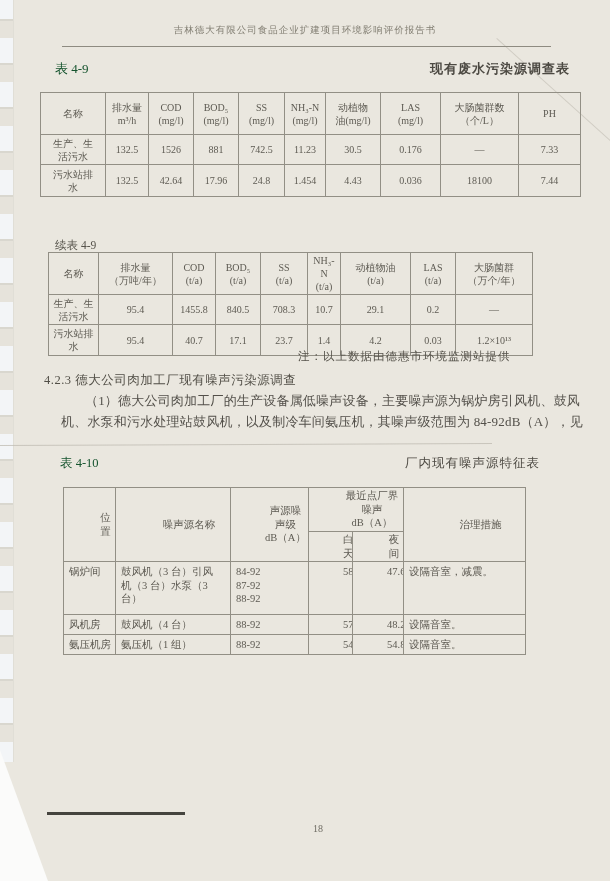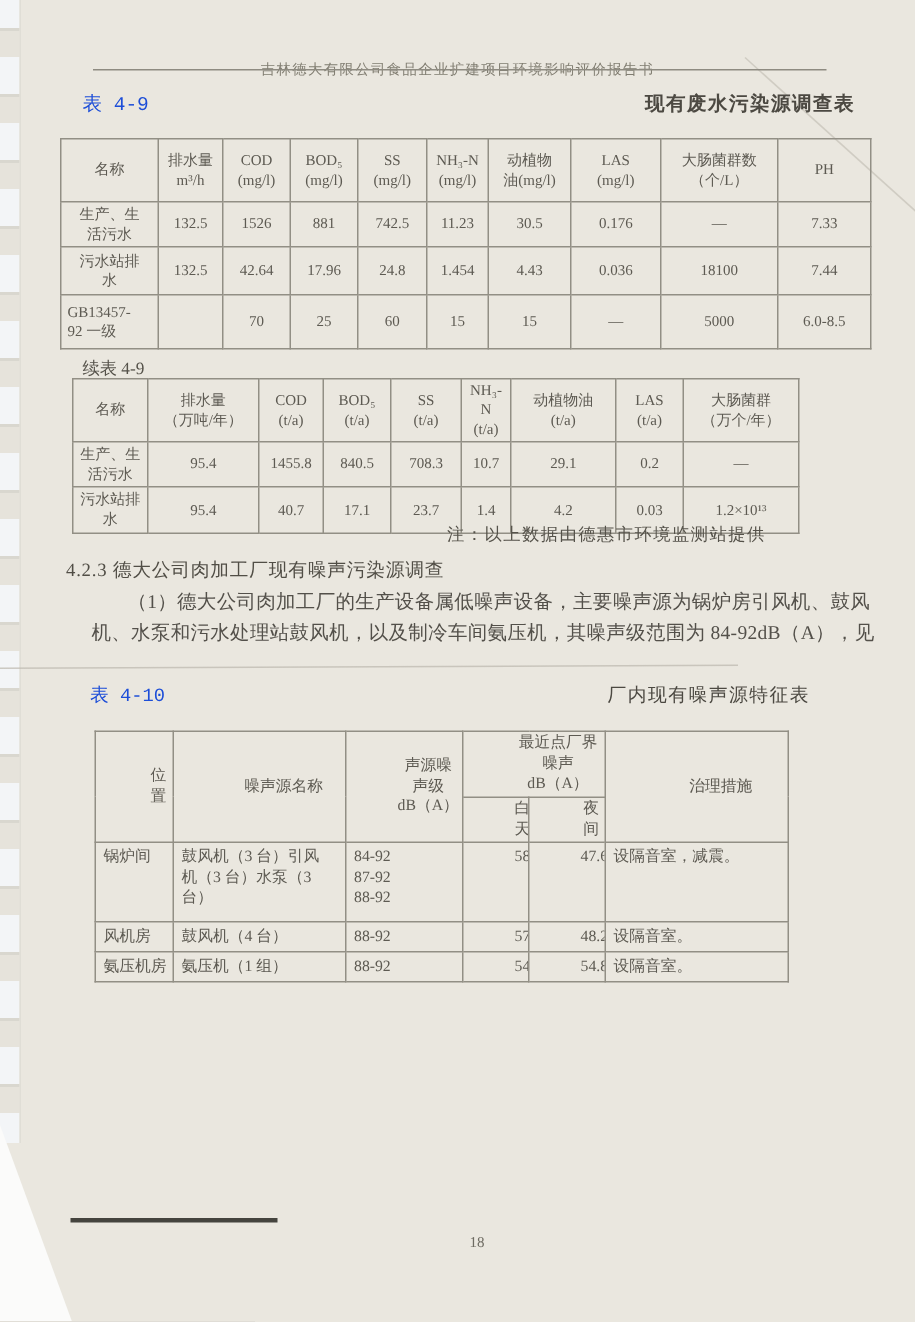--- a/index.html
+++ b/index.html
@@ -30,27 +30,27 @@
   }
   .scratch{
     position:absolute;left:497px;top:38px;width:155px;height:1px;
     background:#c9c6bb;transform:rotate(42deg);transform-origin:left top;opacity:.8;
   }
   .artifact-line{
     position:absolute;left:0;top:444px;width:492px;height:1px;
     background:#bdbab0;opacity:.75;transform:rotate(-.25deg);
   }
   .hdr-title{
-    position:absolute;top:40px;left:0;width:610px;
+    position:absolute;top:24px;left:0;width:610px;
     text-align:center;font-size:9.5px;letter-spacing:1px;color:#807d71;
   }
   .hdr-rule{position:absolute;top:46px;left:62px;width:489px;height:1px;background:#8e8b81;}
 
   .cap-row{position:absolute;left:0;width:570px;}
-  .cap-row .lbl{position:absolute;left:55px;font-size:13px;color:#1d4ed8;font-family:Liberation Mono, monospace;}
+  .cap-row .lbl{position:absolute;left:55px;font-size:13px;color:#14532d;}
   .cap-row .cap{display:block;text-align:right;font-size:13px;font-weight:bold;color:#4c4942;letter-spacing:1px;}
   .cap-49{top:60px;}
   .cap-410{top:455px;width:540px;}
   .cap-49b{position:absolute;top:238px;left:55px;font-size:11.5px;color:#55524a;}
 
   table{border-collapse:collapse;table-layout:fixed;position:absolute;background:transparent;}
   td{border:1px solid #928f85;text-align:center;vertical-align:middle;
      white-space:pre-line;font-size:10px;color:#5d5a52;line-height:1.3;padding:1px 2px;overflow:hidden;}
   .t49{top:92px;left:40px;width:540px;}
   .t49 td{font-size:10px;}
@@ -138,33 +138,20 @@
       <td>132.5</td>
       <td>42.64</td>
       <td>17.96</td>
       <td>24.8</td>
       <td>1.454</td>
       <td>4.43</td>
       <td>0.036</td>
       <td>18100</td>
       <td>7.44</td>
     </tr>
-    <tr style="height:36px">
-      <td class="ta-l">GB13457-
-92 一级</td>
-      <td></td>
-      <td>70</td>
-      <td>25</td>
-      <td>60</td>
-      <td>15</td>
-      <td>15</td>
-      <td>—</td>
-      <td>5000</td>
-      <td>6.0-8.5</td>
-    </tr>
   </tbody>
     </table>
 
   <div class="cap-49b">续表 4-9</div>
   <table class="t49b">
     <colgroup>
       <col style="width:50px">
         <col style="width:74px">
         <col style="width:43px">
         <col style="width:45px">

